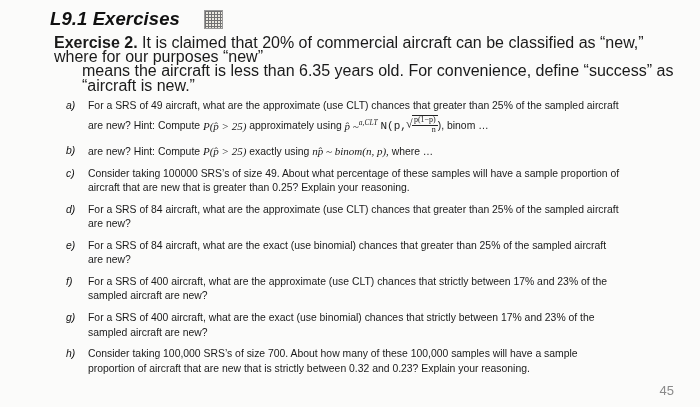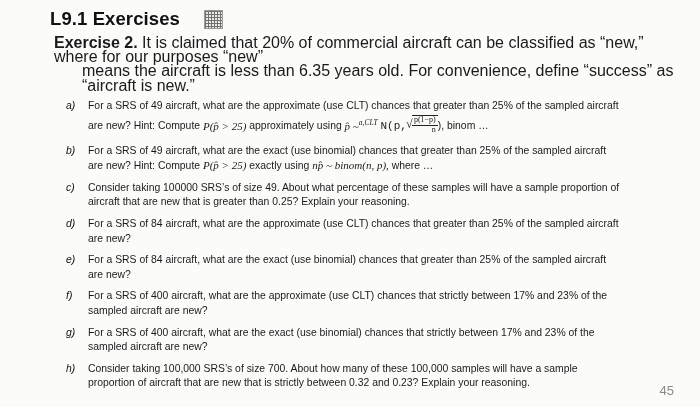--- a/index.html
+++ b/index.html
@@ -20,20 +20,21 @@
     height: 407px;
     box-sizing: border-box;
     padding: 8px 22px 0 50px;
     background: #fbfbfa;
   }
   .title-row {
     display: flex;
     align-items: center;
     gap: 24px;
     margin-bottom: 6px;
+    font-style: italic;
   }
   .title {
     font-size: 18.5px;
     font-weight: bold;
     color: #111111;
     letter-spacing: 0.1px;
   }
   .grid-icon {
     width: 17px;
     height: 17px;
@@ -170,21 +171,20 @@
       <span class="line tall">are new?  Hint:  Compute
         <span class="mathi">P(p̂ &gt; 25)</span>
         approximately using
         <span class="mathi">p̂ ~</span><span class="sup">a,CLT</span>
         <span class="mathr">N(p,</span><span class="radical"><span class="bar"></span><span class="frac"><span class="num">p(1−p)</span><span class="den">n</span></span></span><span>),  binom …</span>
       </span>
     </li>
 
     <li>
       <span class="marker">b)</span>
-      <span class="line">For a SRS of 49 aircraft,  what are the exact (use binomial) chances that greater than 25% of the sampled aircraft</span>
       <span class="line">are new?  Hint:  Compute
         <span class="mathi">P(p̂ &gt; 25)</span>
         <span>exactly using</span>
         <span class="mathi">np̂ ~ binom(n, p),</span>
         <span>where …</span>
       </span>
     </li>
 
     <li>
       <span class="marker">c)</span>

